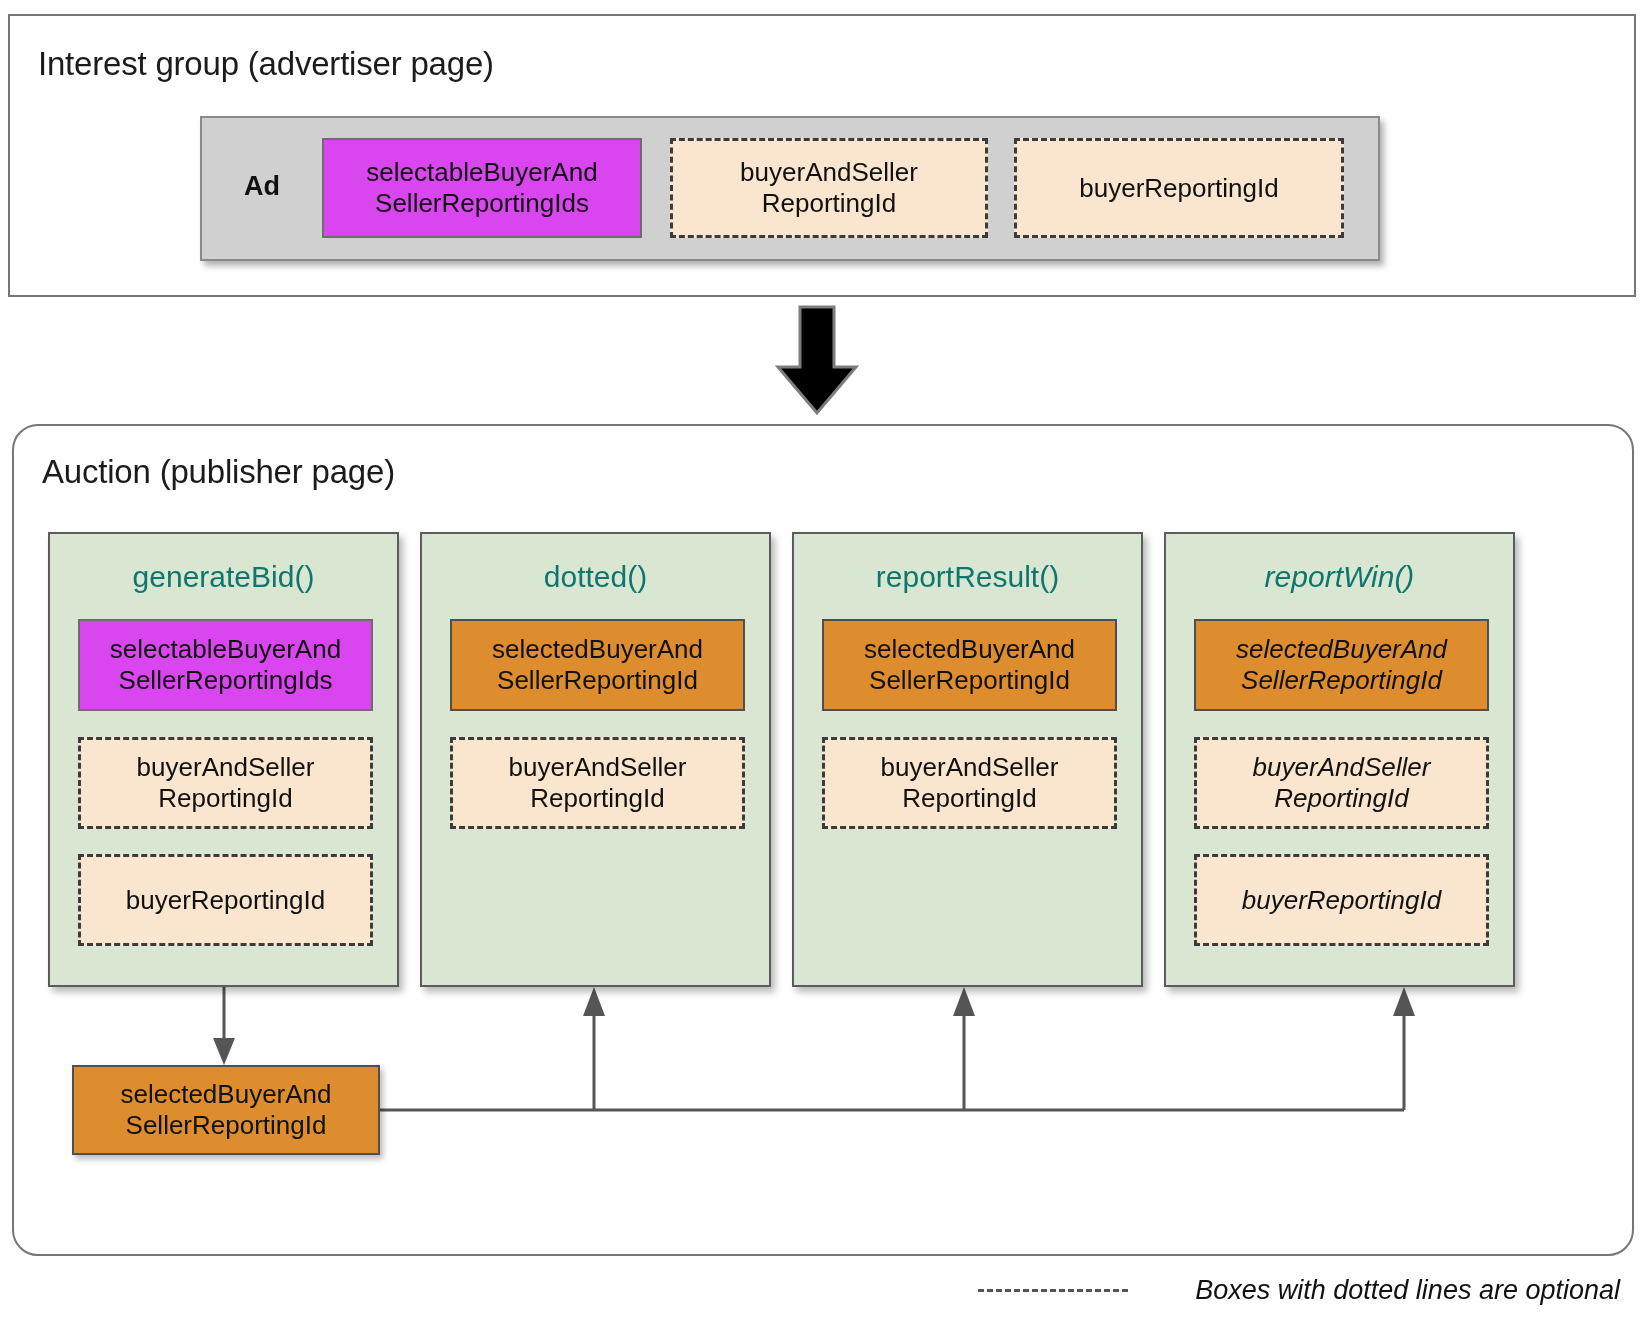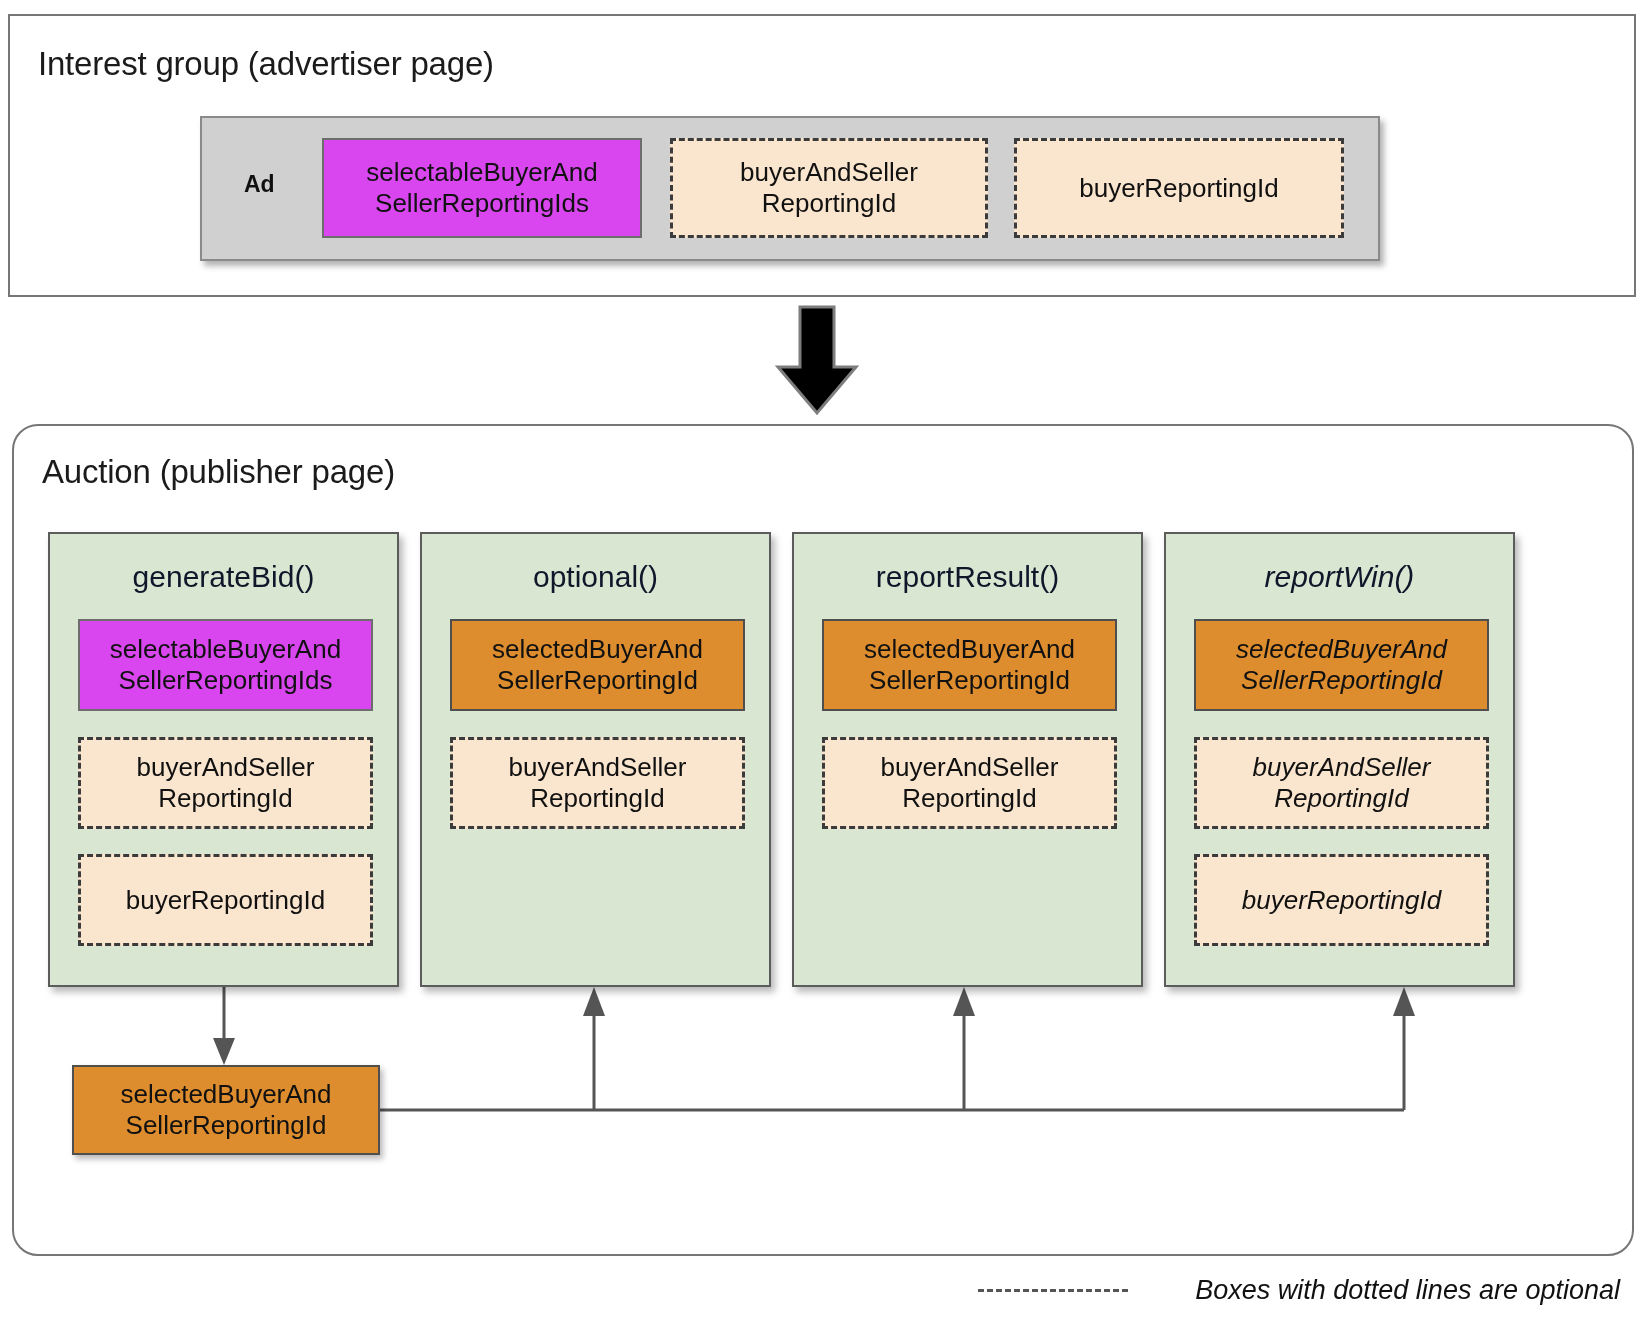--- a/index.html
+++ b/index.html
@@ -61,21 +61,21 @@
     height: 145px;
     box-sizing: border-box;
     background: #d0d0d0;
     border: 2px solid #8a8a8a;
     box-shadow: 4px 5px 6px rgba(0,0,0,0.30);
   }
   #ad-label {
     position: absolute;
     left: 42px;
     top: 53px;
-    font-size: 23px;
+    font-size: 27px;
     font-weight: bold;
     color: #101010;
   }
 
   
   .chip {
     position: absolute;
     box-sizing: border-box;
     display: flex;
     align-items: center;
@@ -120,21 +120,21 @@
   #col-reportResult { left: 778px;  width: 351px; }
   #col-reportWin    { left: 1150px; width: 351px; font-style: italic; }
 
   .fn-title {
     position: absolute;
     left: 0;
     right: 0;
     top: 26px;
     text-align: center;
     font-size: 30px;
-    color: #0f172a;
+    color: #0f766e;
   }
   .fn-chip {
     position: absolute;
     left: 28px;
     width: 295px;
   }
   .slot1 { top: 85px;  height: 92px; }
   .slot2 { top: 203px; height: 92px; }
   .slot3 { top: 320px; height: 92px; }
 
@@ -251,21 +251,21 @@
     <div class="fn-column" id="col-generateBid">
       <div class="fn-title">generateBid()</div>
       <div class="chip fn-chip slot1 solid-light">selectableBuyerAnd
 SellerReportingIds</div>
       <div class="chip fn-chip slot2 dashed">buyerAndSeller
 ReportingId</div>
       <div class="chip fn-chip slot3 dashed">buyerReportingId</div>
     </div>
 
     <div class="fn-column" id="col-scoreAd">
-      <div class="fn-title">optional()</div>
+      <div class="fn-title">dotted()</div>
       <div class="chip fn-chip slot1 solid-dark">selectedBuyerAnd
 SellerReportingId</div>
       <div class="chip fn-chip slot2 dashed">buyerAndSeller
 ReportingId</div>
     </div>
 
     <div class="fn-column" id="col-reportResult">
       <div class="fn-title">reportResult()</div>
       <div class="chip fn-chip slot1 solid-dark">selectedBuyerAnd
 SellerReportingId</div>

